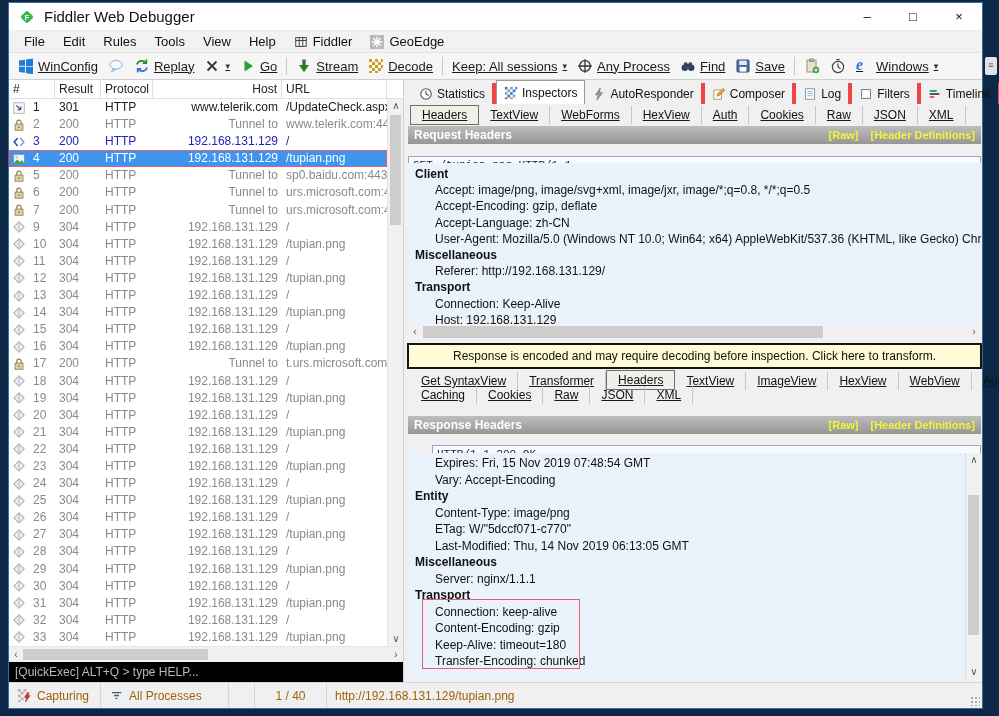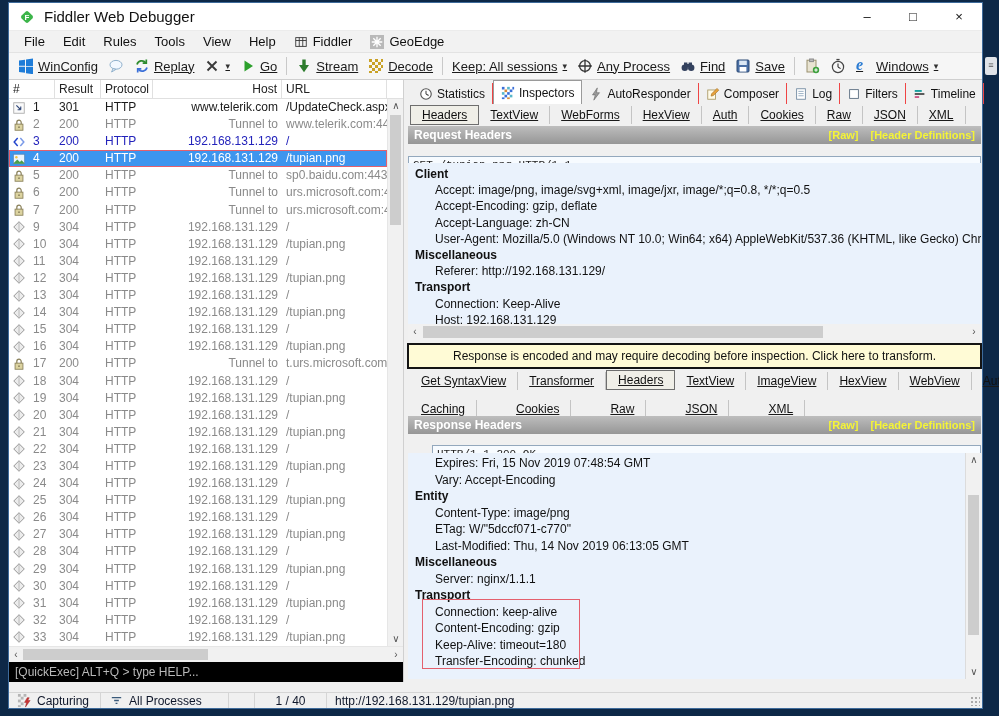--- a/index.html
+++ b/index.html
@@ -64,21 +64,21 @@
   .list-vscroll .thumb { left: 2px; right: 2px; top: 16px; height: 110px; }
   .list-hscroll { left: 0; right: 0; bottom: 20px; height: 16px; border-top: 1px solid #e6e6e6; }
   .list-hscroll .arr { width: 14px; height: 16px; line-height: 15px; top: 0; }
   .list-hscroll .thumb { top: 2px; bottom: 2px; left: 14px; width: 185px; }
 
   .quickexec { position: absolute; left: 0; right: 0; bottom: 0; height: 20px; background: #000; color: #b9b9b9; font-size: 12px; line-height: 20px; padding-left: 6px; white-space: nowrap; overflow: hidden; }
 
   
   .right-panel > div { position: absolute; left: 0; right: 0; }
   .main-tabs { top: 0; height: 24px; display: flex; align-items: flex-end; padding-left: 5px; }
-  .tab { display: flex; align-items: center; gap: 4px; padding: 3px 7px 3px; font-size: 12px; color: #111; border-right: 1px solid #ef4444; height: 21px; white-space: nowrap; }
+  .tab { display: flex; align-items: center; gap: 4px; padding: 3px 7px 3px; font-size: 12px; color: #111; border-right: 4px solid #ef4444; height: 21px; white-space: nowrap; }
   .tab .icon { width: 14px; height: 14px; }
   .tab.active { background: #fff; border: 1px solid #9a9a9a; border-bottom: 0; height: 24px; }
   .sub-tabs { top: 24px; height: 22px; display: flex; align-items: center; padding-left: 3px; text-decoration: underline; }
   .stab { padding: 2px 11px; font-size: 12px; color: #111; border-right: 1px solid #c4c4c4; white-space: nowrap; }
   .stab.active { border: 1px solid #6e6e6e; background: #f0efe8; }
 
   .hdrbar { background: linear-gradient(#bdbdbd, #969696); color: #fff; font-weight: bold; font-size: 12px; padding: 1px 6px; display: flex; align-items: center; left: 1px !important; right: 1px !important; }
   .hdrbar .links { margin-left: auto; display: flex; gap: 12px; }
   .hdrbar .links span { color: #f4f437; font-size: 11px; }
   .req-bar { top: 46px; height: 18px; }
@@ -88,33 +88,33 @@
   .req-headers { top: 83px; height: 161px; padding-top: 3px; }
   .hline { white-space: nowrap; font-size: 12px; line-height: 16.2px; padding-left: 27px; color: #111; }
   .hline.section { font-weight: bold; padding-left: 7px; }
   .req-hscroll { top: 244px; height: 16px; left: 1px !important; right: 1px !important; position: absolute; }
   .req-hscroll .arr { width: 14px; height: 16px; line-height: 15px; top: 0; }
   .req-hscroll .thumb { top: 2px; bottom: 2px; left: 15px; width: 400px; }
 
   .notice { top: 263px; height: 26px; background: #fffbd6; border: 2px solid #141414; text-align: center; font-size: 12px; color: #111; line-height: 22px; white-space: nowrap; overflow: hidden; }
 
   .resp-tabs1 { top: 288px; height: 22px; display: flex; align-items: flex-end; padding-left: 3px; }
-  .resp-tabs2 { top: 318px; height: 21px; display: flex; align-items: center; padding-left: 3px; gap: 28px; }
+  .resp-tabs2 { top: 304px; height: 21px; display: flex; align-items: center; padding-left: 3px; }
   .resp-bar { top: 336px; height: 18px; }
   .resp-start { top: 365px; height: 26px; margin-left: 24px; }
   .resp-headers { top: 373px; bottom: 3px; padding-top: 2px; }
   .resp-headers .hline { line-height: 16.5px; }
   .resp-lines { position: absolute; left: 0; top: 2px; right: 17px; bottom: 0; overflow: hidden; }
   .resp-vscroll { position: absolute; right: 0; top: 0; width: 16px; bottom: 0; background: #f1f1f1; border-left: 1px solid #dcdcdc; }
   .resp-vscroll .arr { width: 16px; height: 14px; line-height: 13px; left: 0; position: absolute; color: #555; font-size: 10px; text-align: center; }
   .resp-vscroll .thumb { position: absolute; left: 2px; right: 2px; top: 42px; height: 140px; background: #cdcdcd; }
   .red-box { position: absolute; left: 14px; top: 146px; width: 158px; height: 70px; border: 1px solid #e4606d; }
 
   
-  .statusbar { position: absolute; left: 0; right: 0; bottom: 0; height: 16px; background: #f0f0f0; border-top: 1px solid #d5d5d5; display: flex; align-items: center; font-size: 12px; color: #0f172a; }
+  .statusbar { position: absolute; left: 0; right: 0; bottom: 0; height: 26px; background: #f0f0f0; border-top: 1px solid #d5d5d5; display: flex; align-items: center; font-size: 12px; color: #a16207; }
   .seg { height: 100%; display: flex; align-items: center; gap: 5px; padding: 0 8px; border-right: 1px solid #d5d5d5; white-space: nowrap; overflow: hidden; }
   .seg .icon { width: 15px; height: 15px; }
   .seg1 { width: 92px; } .seg2 { width: 128px; } .seg3 { width: 26px; } .seg4 { width: 72px; justify-content: center; } .seg5 { flex: 1; border-right: 0; }
   .grip { position: absolute; right: 2px; bottom: 2px; width: 10px; height: 10px;
           background-image: radial-gradient(circle at 2px 2px, #aaa 1px, transparent 1.2px);
           background-size: 4px 4px; }
 </style>
 </head>
 <body>
 

